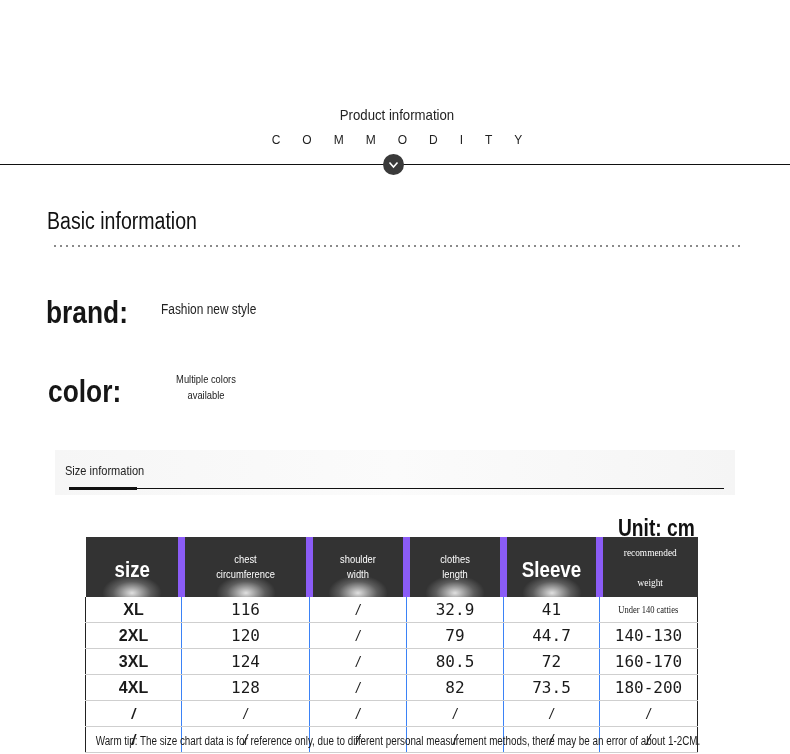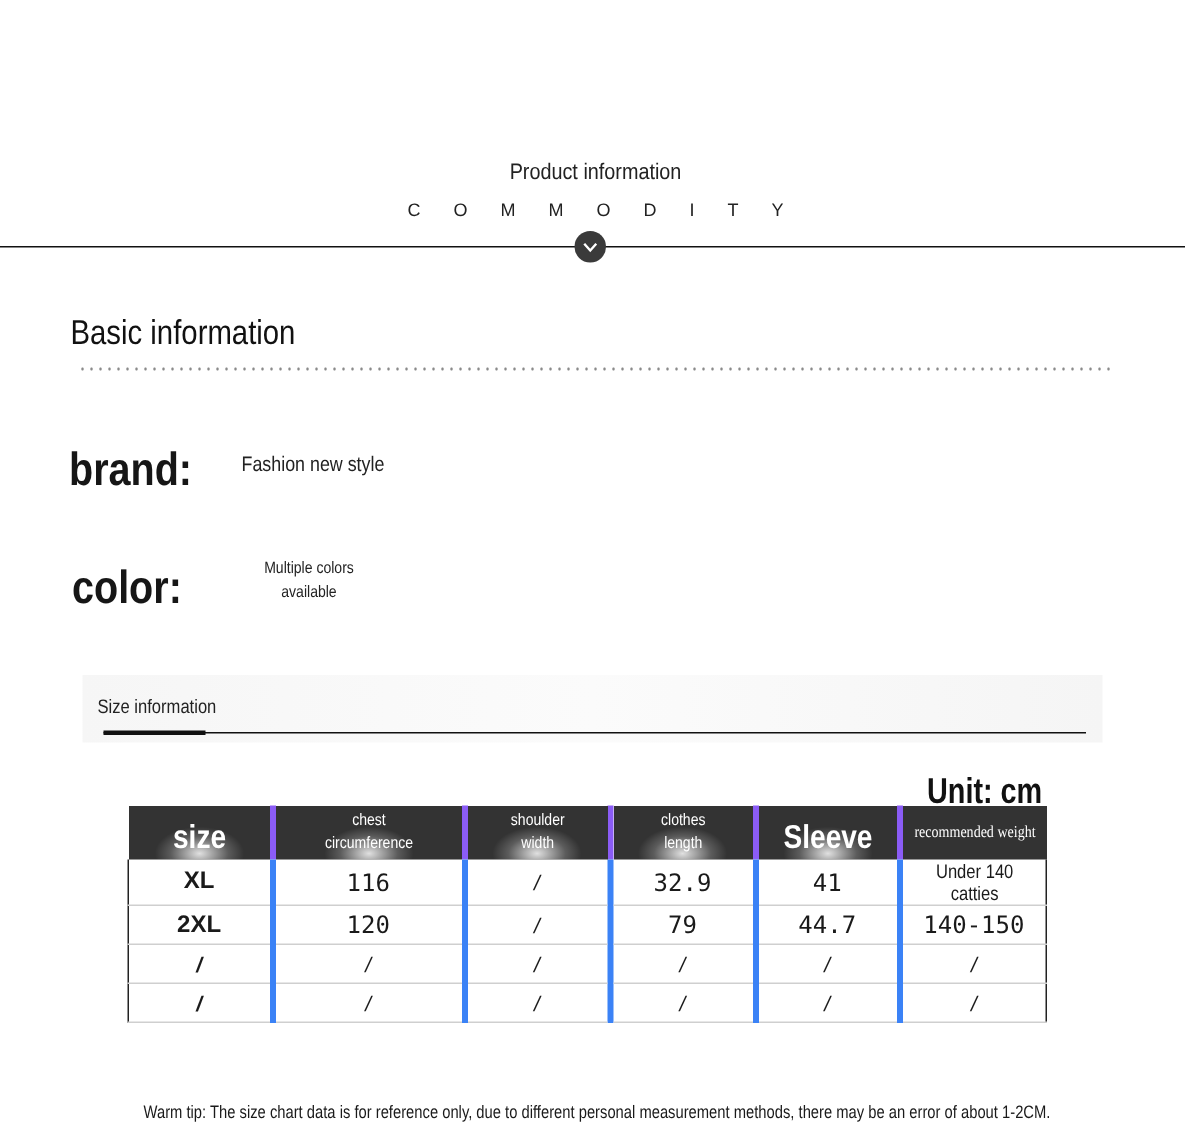--- a/index.html
+++ b/index.html
@@ -63,49 +63,49 @@
       left: 618px; top: 514px; font-size: 24px; font-weight: bold; color: #111;
       transform: scaleX(0.8); transform-origin: left center; white-space: nowrap;
       text-shadow: 0 0 2px #fff, 0 0 1px #fff;
     }
 
     #size-table {
       left: 85px; top: 537px; width: 612px; border-collapse: collapse; table-layout: fixed;
     }
     #size-table th {
       background: #333333; color: #fff; height: 30px; padding: 0; font-weight: normal;
-      border-right: 4px solid #8b5cf6; position: relative; overflow: hidden;
+      border-right: 7px solid #8b5cf6; position: relative; overflow: hidden;
     }
     #size-table th:last-child { border-right: none; font-family: Liberation Serif, serif; }
     #size-table th .glow {
       position: absolute; left: 50%; bottom: -14px; width: 60px; height: 36px; margin-left: -30px;
       background: radial-gradient(ellipse at center, rgba(255,255,255,0.85) 0%, rgba(255,255,255,0.2) 45%, rgba(255,255,255,0) 70%);
     }
     #size-table th .hl {
       position: relative; display: block; line-height: 15px; font-size: 11px;
       transform: scaleX(0.85);
     }
     #size-table th .hl-big {
       position: relative; display: block; font-size: 22px; font-weight: bold; line-height: 30px;
       transform: scaleX(0.85); padding-top: 6px;
     }
     #size-table th .hl-one {
       position: relative; display: block; font-size: 11px; line-height: 30px; transform: scaleX(0.85);
     }
     #size-table td {
       height: 25px; padding: 0; text-align: center; font-size: 16px; color: #1a1a1a;
-      border-right: 4px solid #3b82f6; border-bottom: 1px solid #cfcfcf;
+      border-right: 1px solid #3b82f6; border-bottom: 1px solid #cfcfcf;
       font-family: "DejaVu Sans Mono", monospace;
     }
     #size-table td:first-child {
       border-left: 1px solid #222; font-family: "Liberation Sans", sans-serif; font-weight: bold; font-size: 16px;
     }
     #size-table td:last-child { border-right: 1px solid #222; }
     #size-table td.small-txt {
-      font-family: Liberation Sans, sans-serif; font-size: 13px;
+      font-family: Liberation Serif, serif; font-size: 10px;
     }
     #size-table td.small-txt span { display: inline-block; transform: scaleX(0.85); }
     #size-table td.slash { font-family: "Liberation Sans", sans-serif; font-style: italic; font-size: 14px; }
 
     #warm-tip {
       left: 0; width: 796px; top: 734px; text-align: center; font-size: 12px; color: #1a1a1a;
       transform: scaleX(0.82); white-space: nowrap;
     }
   </style>
 </head>
@@ -184,21 +184,37 @@
       <td>32.9</td>
       <td>41</td>
       <td class="small-txt"><span>Under 140 catties</span></td>
     </tr>
     <tr>
       <td>2XL</td>
       <td>120</td>
       <td class="slash">/</td>
       <td>79</td>
       <td>44.7</td>
-      <td>140-150</td>
+      <td>140-130</td>
+    </tr>
+    <tr>
+      <td>3XL</td>
+      <td>124</td>
+      <td class="slash">/</td>
+      <td>80.5</td>
+      <td>72</td>
+      <td>160-170</td>
+    </tr>
+    <tr>
+      <td>4XL</td>
+      <td>128</td>
+      <td class="slash">/</td>
+      <td>82</td>
+      <td>73.5</td>
+      <td>180-200</td>
     </tr>
     <tr>
       <td class="slash">/</td>
       <td class="slash">/</td>
       <td class="slash">/</td>
       <td class="slash">/</td>
       <td class="slash">/</td>
       <td class="slash">/</td>
     </tr>
     <tr>

